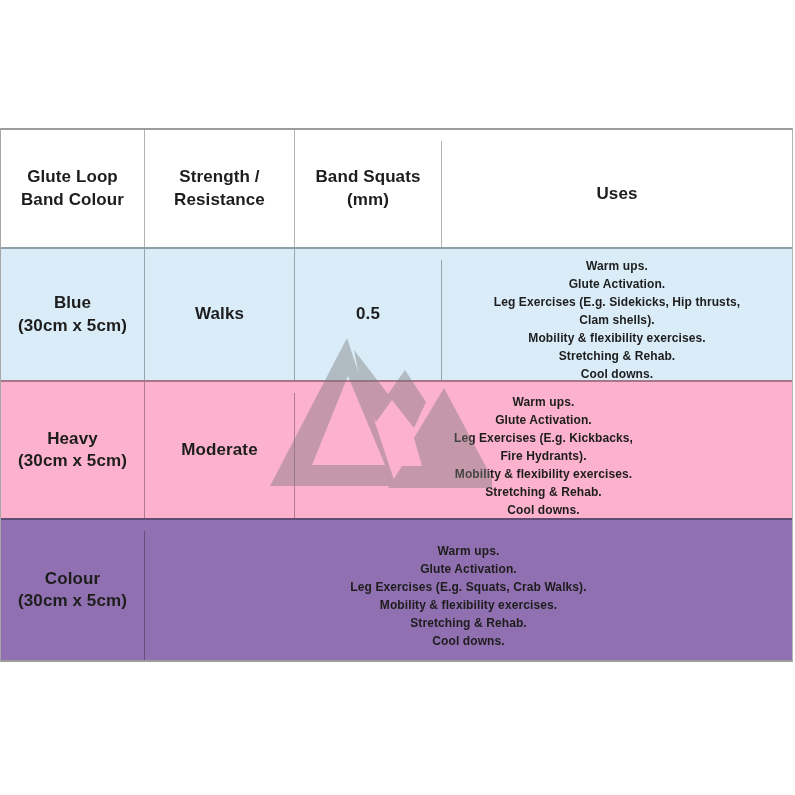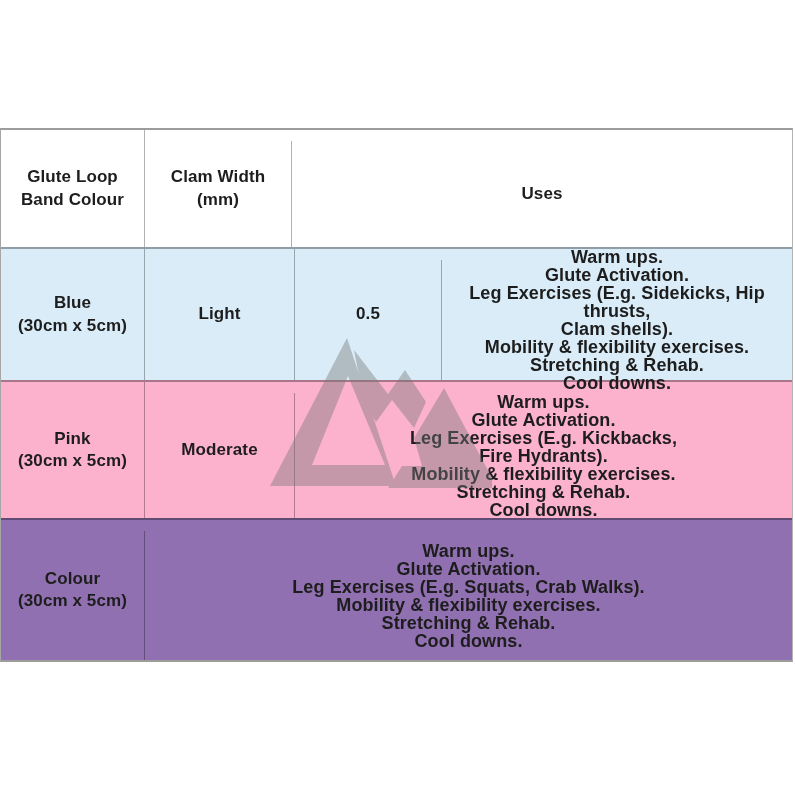--- a/index.html
+++ b/index.html
@@ -54,21 +54,21 @@
   }
   .c1 { width: 143px; }
   .c2 { width: 150px; }
   .c3 { width: 147px; }
   .c4 { flex: 1; margin-top: 11px; }
   .cell.main {
     font-size: 17px;
     line-height: 1.32;
   }
   .cell.uses {
-    font-size: 18px;
+    font-size: 12px;
     line-height: 18px;
     padding: 0 16px;
     text-align: center;
   }
   .watermark {
     position: absolute;
     left: 268px;
     top: 338px;
     width: 224px;
     height: 150px;
@@ -83,41 +83,43 @@
 </head>
 <body>
 
 <div class="canvas">
 
   <div class="tbl">
 
     <div class="row header">
       <div class="cell main c1">Glute Loop
 Band Colour</div>
-      <div class="cell main c3">Clam Width
+      <div class="cell main c2">Strength /
+Resistance</div>
+      <div class="cell main c3">Band Squats
 (mm)</div>
       <div class="cell main c4">Uses</div>
     </div>
 
     <div class="row r0" style="background: rgb(217, 236, 248);">
       <div class="cell main c1">Blue
 (30cm x 5cm)</div>
-      <div class="cell main c2">Light</div>
+      <div class="cell main c2">Walks</div>
       <div class="cell main c3">0.5</div>
       <div class="cell uses c4">Warm ups.
 Glute Activation.
 Leg Exercises (E.g. Sidekicks, Hip thrusts,
 Clam shells).
 Mobility &amp; flexibility exercises.
 Stretching &amp; Rehab.
 Cool downs.</div>
     </div>
 
     <div class="row r1" style="background: rgb(252, 177, 205);">
-      <div class="cell main c1">Pink
+      <div class="cell main c1">Heavy
 (30cm x 5cm)</div>
       <div class="cell main c2">Moderate</div>
       <div class="cell uses c4">Warm ups.
 Glute Activation.
 Leg Exercises (E.g. Kickbacks,
 Fire Hydrants).
 Mobility &amp; flexibility exercises.
 Stretching &amp; Rehab.
 Cool downs.</div>
     </div>

